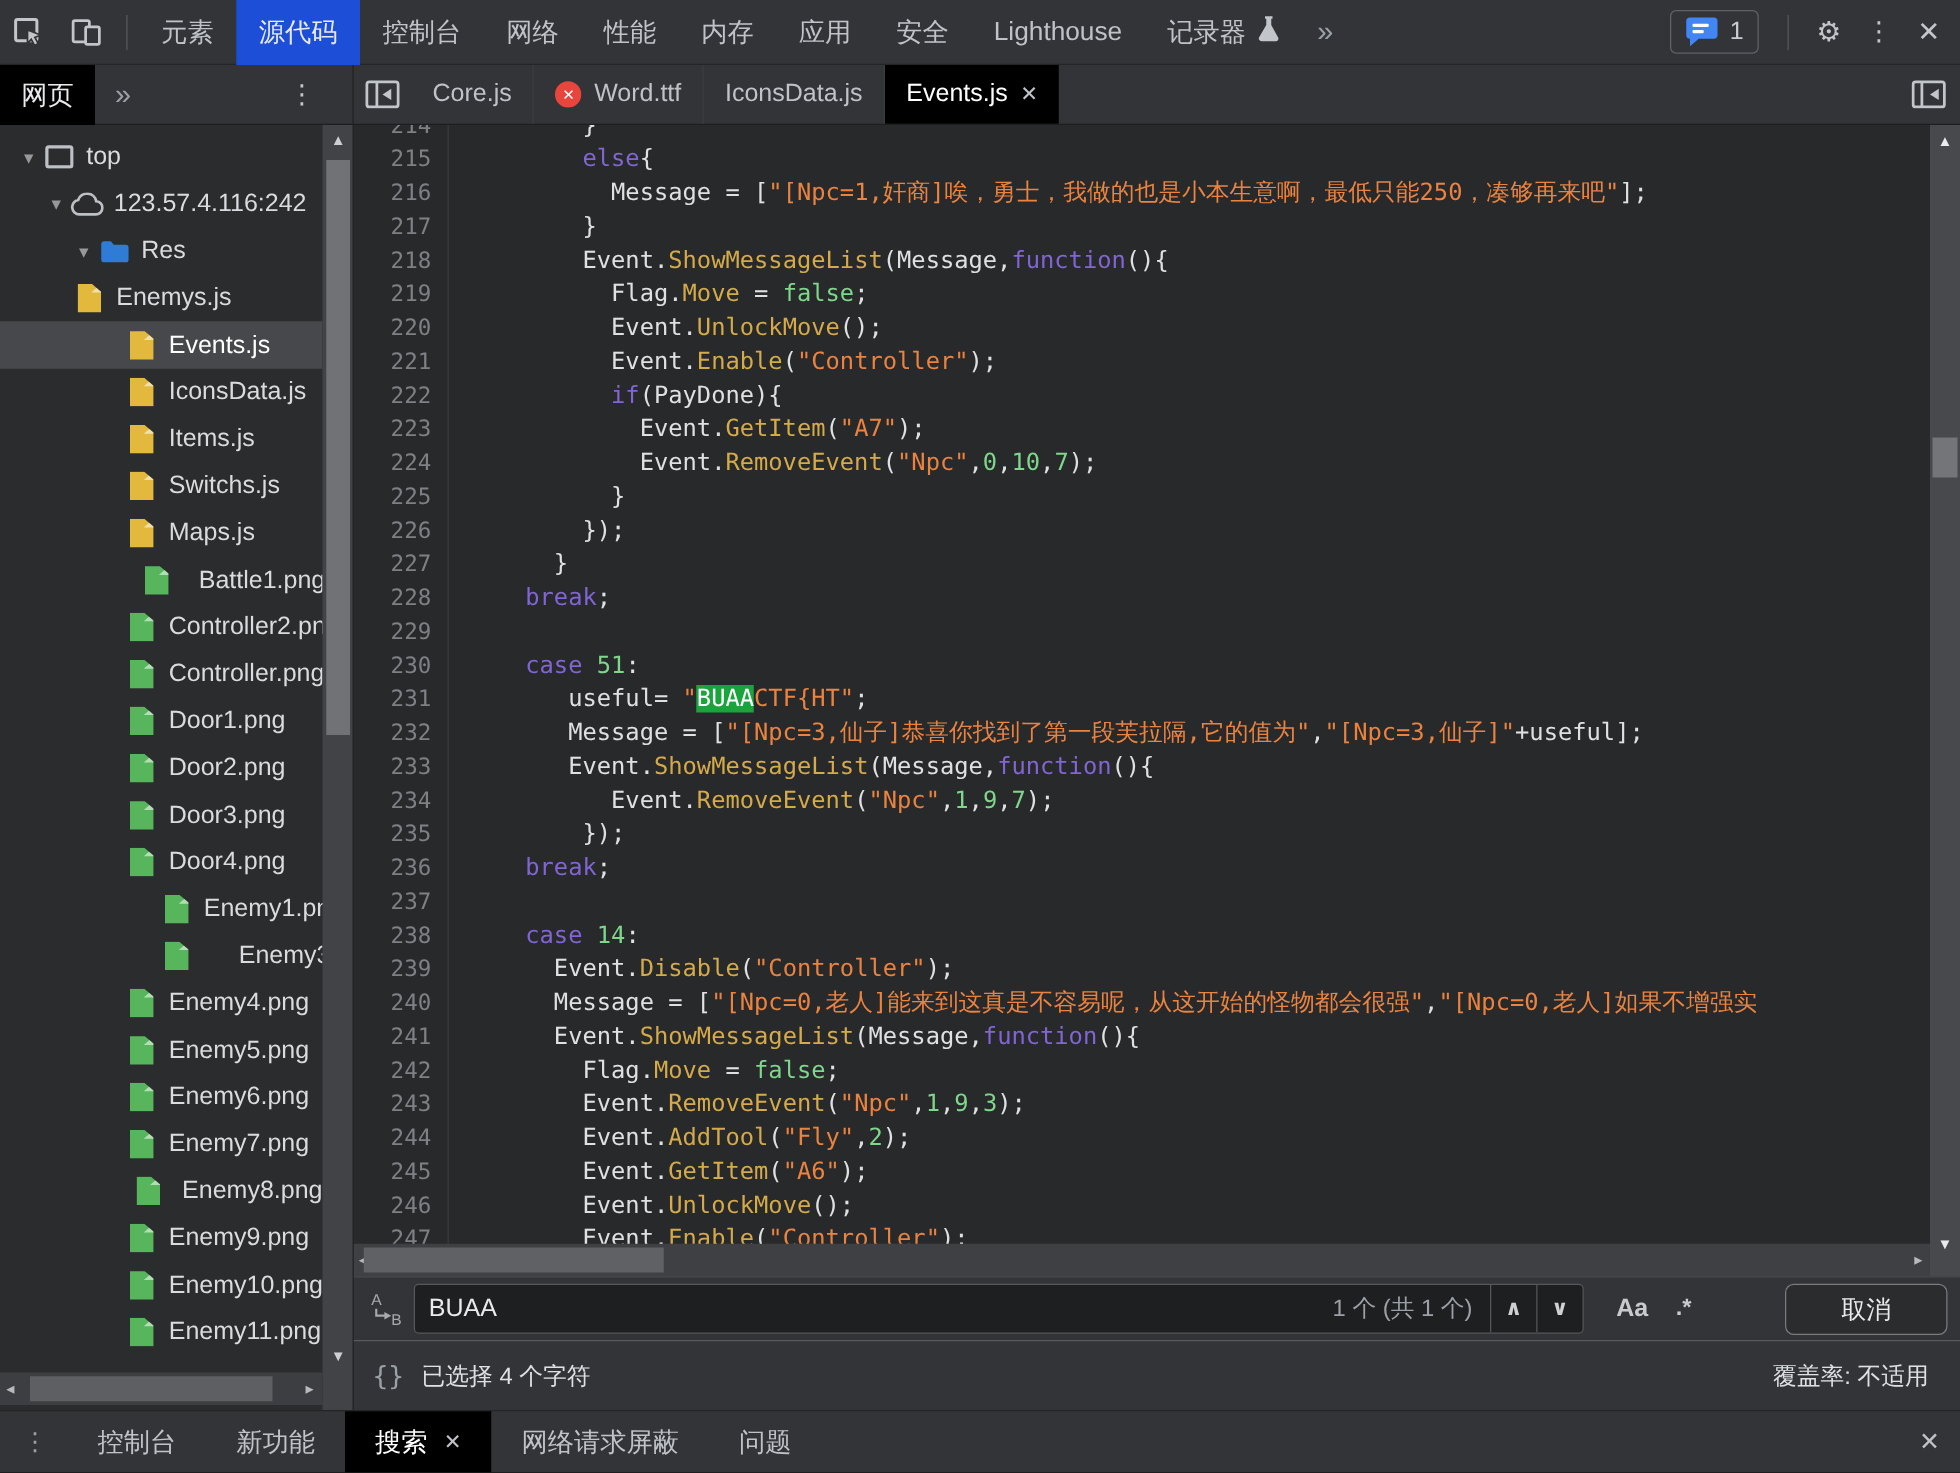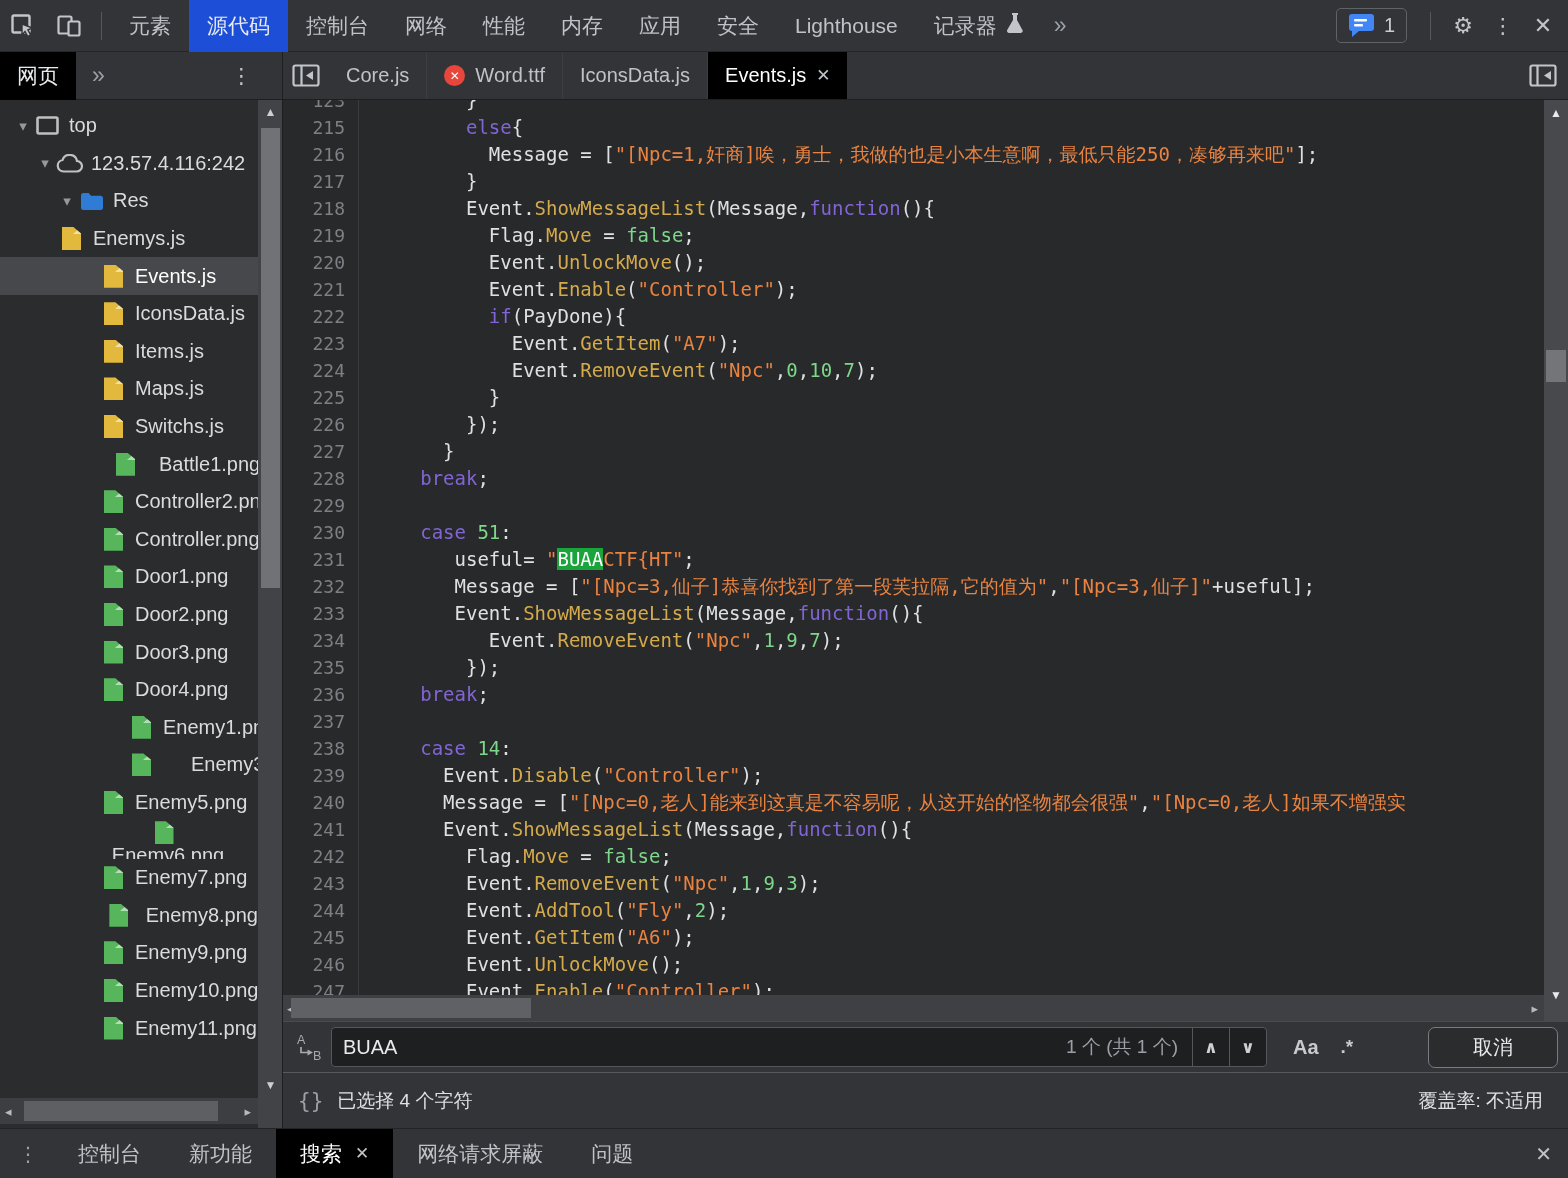--- a/index.html
+++ b/index.html
@@ -271,29 +271,29 @@
           <span class="ticon">
             <span class="doc js"></span>
           </span>
           <span>Items.js</span>
         </div>
         <div class="trow" style="padding-left: 78px;">
           <span class="chev"></span>
           <span class="ticon">
             <span class="doc js"></span>
           </span>
+          <span>Switchs.js</span>
+        </div>
+        <div class="trow" style="padding-left: 78px;">
+          <span class="chev"></span>
+          <span class="ticon">
+            <span class="doc js"></span>
+          </span>
           <span>Maps.js</span>
         </div>
-        <div class="trow" style="padding-left: 78px;">
-          <span class="chev"></span>
-          <span class="ticon">
-            <span class="doc js"></span>
-          </span>
-          <span>Switchs.js</span>
-        </div>
         <div class="trow" style="padding-left: 78px; gap: 12px;">
           <span class="chev"></span>
           <span class="ticon">
             <span class="doc img"></span>
           </span>
           <span>Battle1.png</span>
         </div>
         <div class="trow" style="padding-left: 78px;">
           <span class="chev"></span>
           <span class="ticon">
@@ -348,23 +348,30 @@
           <span class="ticon">
             <span class="doc img"></span>
           </span>
           <span>Enemy3.png</span>
         </div>
         <div class="trow" style="padding-left: 78px;">
           <span class="chev"></span>
           <span class="ticon">
             <span class="doc img"></span>
           </span>
+          <span>Enemy4.png</span>
+        </div>
+        <div class="trow" style="padding-left: 78px;">
+          <span class="chev"></span>
+          <span class="ticon">
+            <span class="doc img"></span>
+          </span>
           <span>Enemy5.png</span>
         </div>
-        <div class="trow" style="padding-left: 78px; flex-direction: column;">
+        <div class="trow" style="padding-left: 78px;">
           <span class="chev"></span>
           <span class="ticon">
             <span class="doc img"></span>
           </span>
           <span>Enemy6.png</span>
         </div>
         <div class="trow" style="padding-left: 78px;">
           <span class="chev"></span>
           <span class="ticon">
             <span class="doc img"></span>
@@ -408,21 +415,21 @@
     <div class="tree-hsb">
       <span class="hsb-arr" style="left:5px;">◂</span>
       <div class="thumb"></div>
       <span class="hsb-arr" style="right:7px;">▸</span>
     </div>
   </div>
 
   <div class="editor-code">
     <div class="gutter-rule"></div>
     <div class="codes">
-        <div class="cline"><span class="ln">123</span><span>         }</span></div>
+        <div class="cline"><span class="ln">214</span><span>         }</span></div>
         <div class="cline"><span class="ln">215</span><span>         </span><span class="tk-k">else</span><span>{</span></div>
         <div class="cline"><span class="ln">216</span><span>           Message = [</span><span class="tk-s">"[Npc=1,奸商]唉，勇士，我做的也是小本生意啊，最低只能250，凑够再来吧"</span><span>];</span></div>
         <div class="cline"><span class="ln">217</span><span>         }</span></div>
         <div class="cline"><span class="ln">218</span><span>         Event.</span><span class="tk-f">ShowMessageList</span><span>(Message,</span><span class="tk-k">function</span><span>(){</span></div>
         <div class="cline"><span class="ln">219</span><span>           Flag.</span><span class="tk-f">Move</span><span> = </span><span class="tk-n">false</span><span>;</span></div>
         <div class="cline"><span class="ln">220</span><span>           Event.</span><span class="tk-f">UnlockMove</span><span>();</span></div>
         <div class="cline"><span class="ln">221</span><span>           Event.</span><span class="tk-f">Enable</span><span>(</span><span class="tk-s">"Controller"</span><span>);</span></div>
         <div class="cline"><span class="ln">222</span><span>           </span><span class="tk-k">if</span><span>(PayDone){</span></div>
         <div class="cline"><span class="ln">223</span><span>             Event.</span><span class="tk-f">GetItem</span><span>(</span><span class="tk-s">"A7"</span><span>);</span></div>
         <div class="cline"><span class="ln">224</span><span>             Event.</span><span class="tk-f">RemoveEvent</span><span>(</span><span class="tk-s">"Npc"</span><span>,</span><span class="tk-n">0</span><span>,</span><span class="tk-n">10</span><span>,</span><span class="tk-n">7</span><span>);</span></div>

